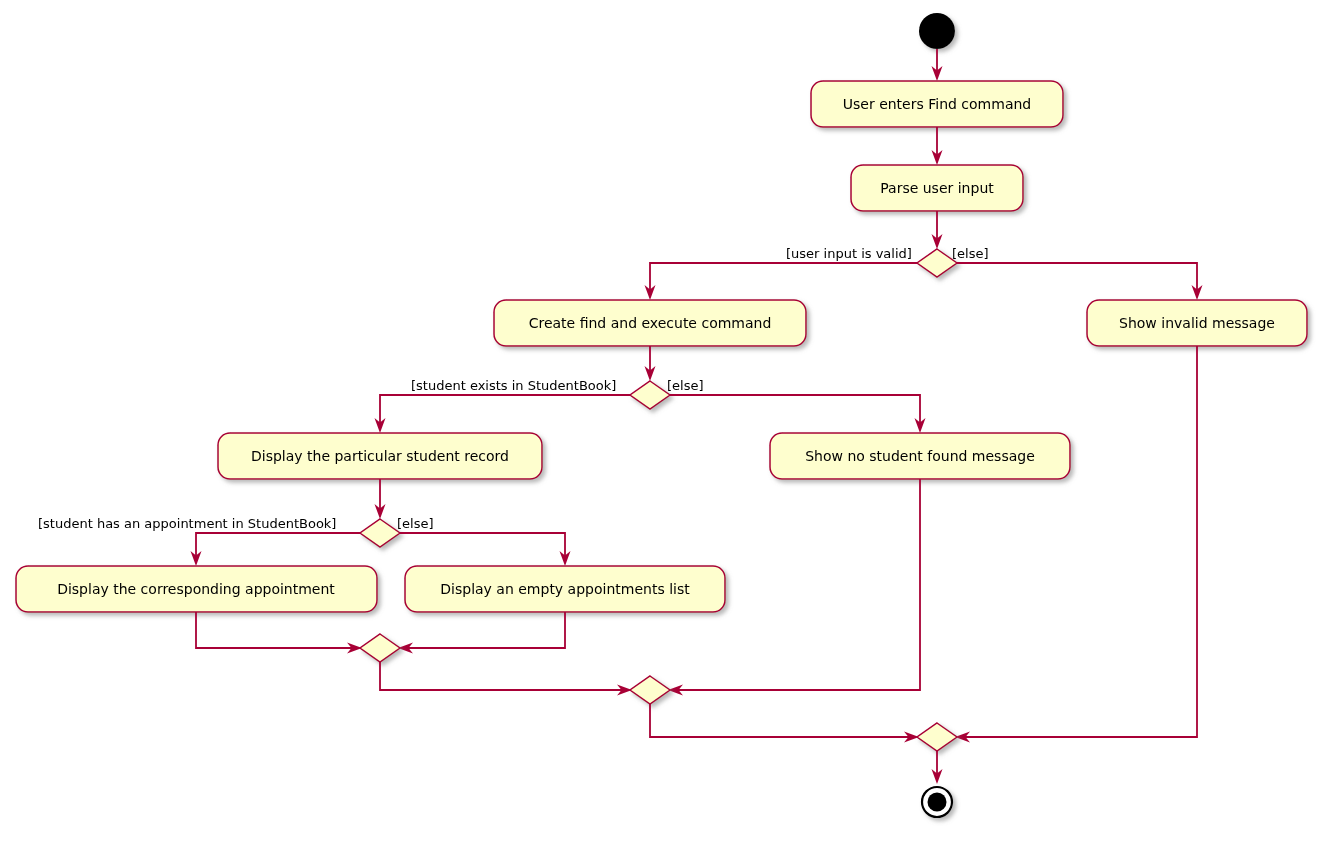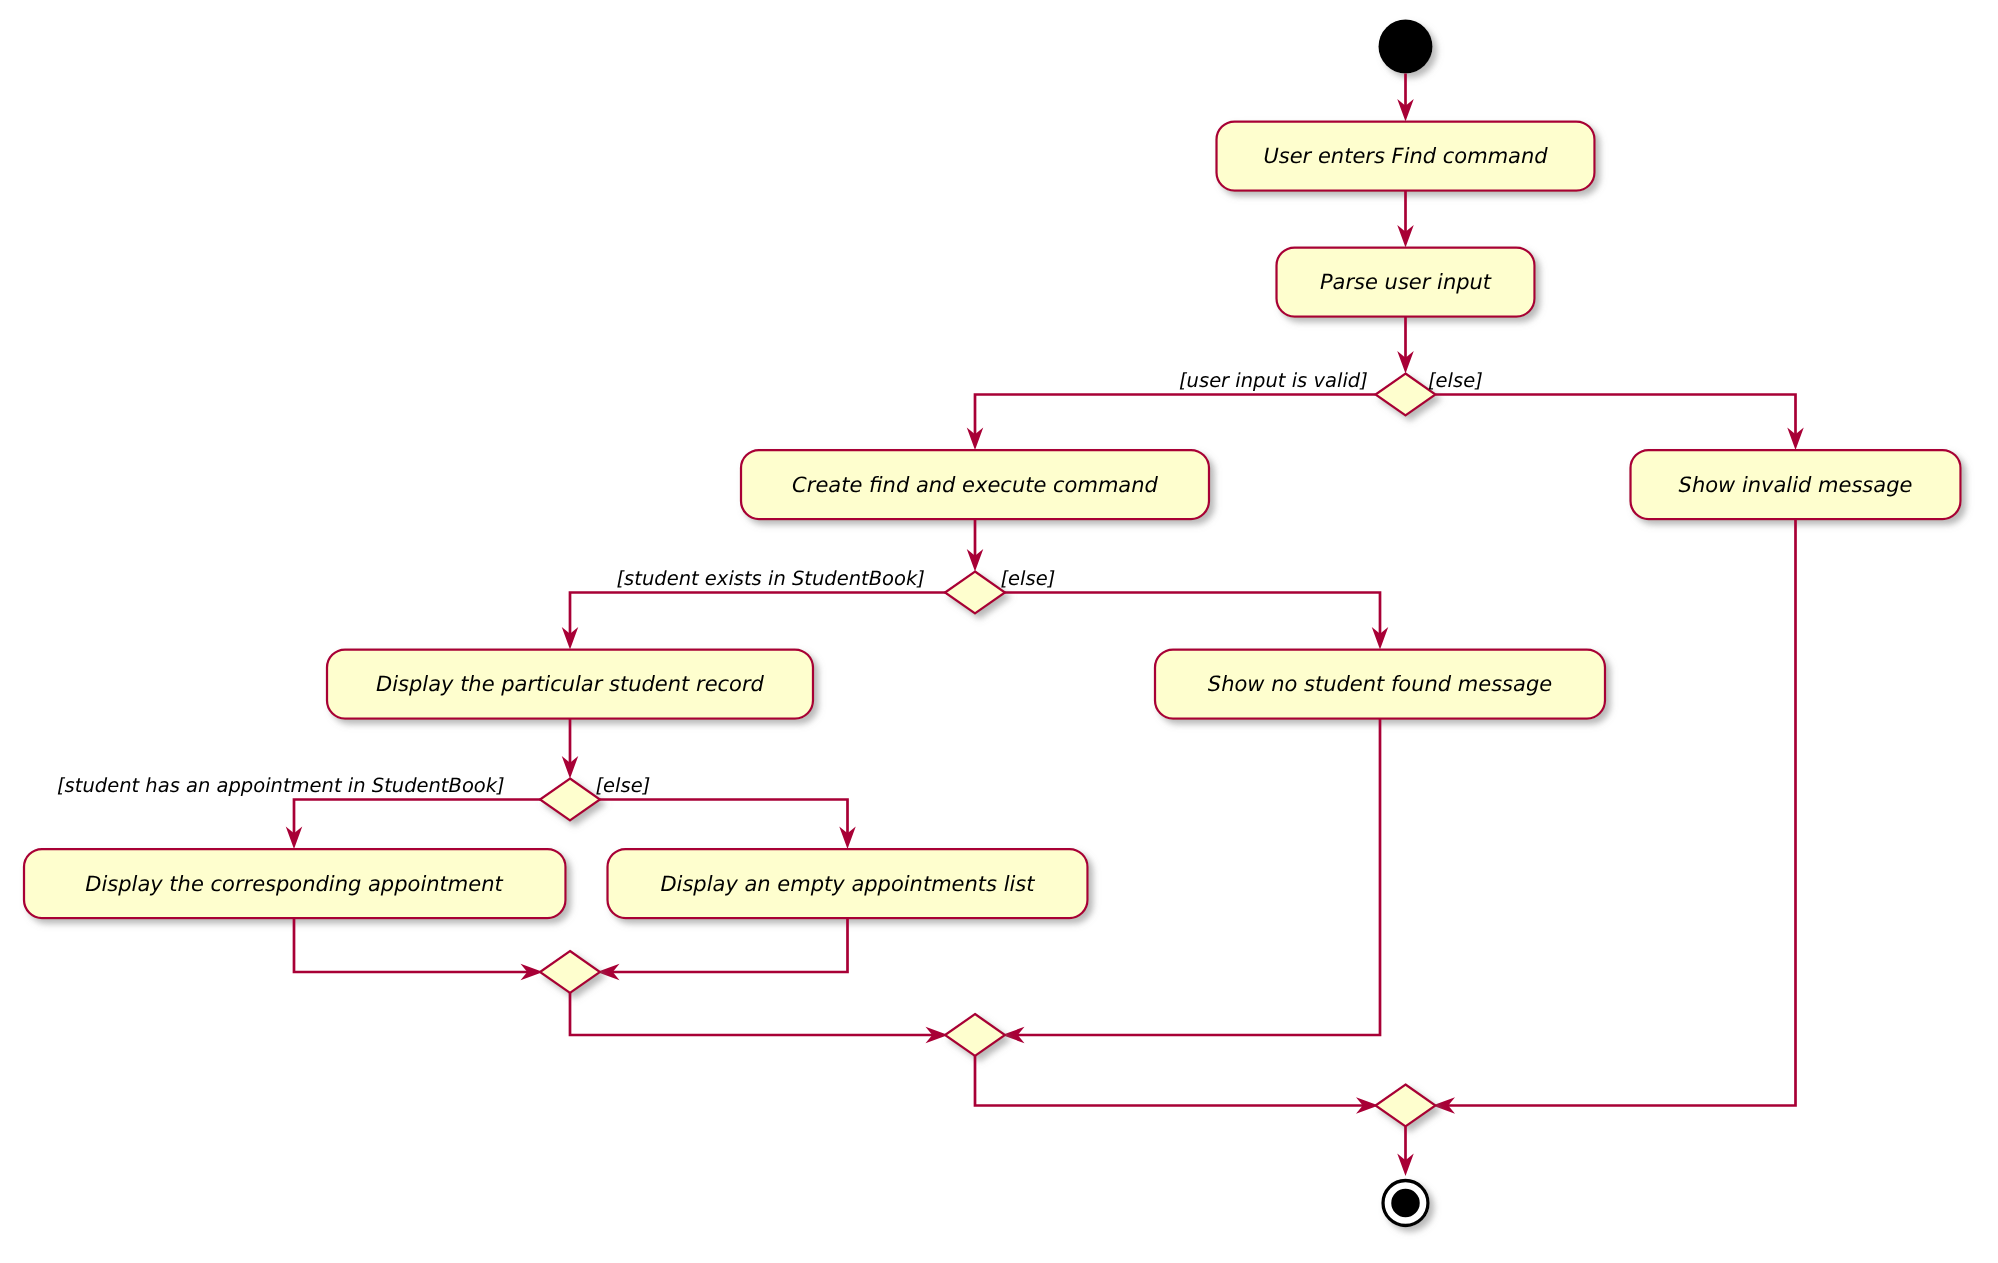--- a/index.html
+++ b/index.html
@@ -10,21 +10,20 @@
   body {
     width: 1332px;
     height: 842px;
     overflow: hidden;
     font-family: "DejaVu Sans", sans-serif;
   }
   #diagram-root {
     position: relative;
     width: 1332px;
     height: 842px;
-    font-style: italic;
   }
   svg#uml-canvas {
     display: block;
     width: 1332px;
     height: 842px;
   }
   .activity-box-rect {
     fill: #FEFECE;
     stroke: #A80036;
     stroke-width: 1.5;

